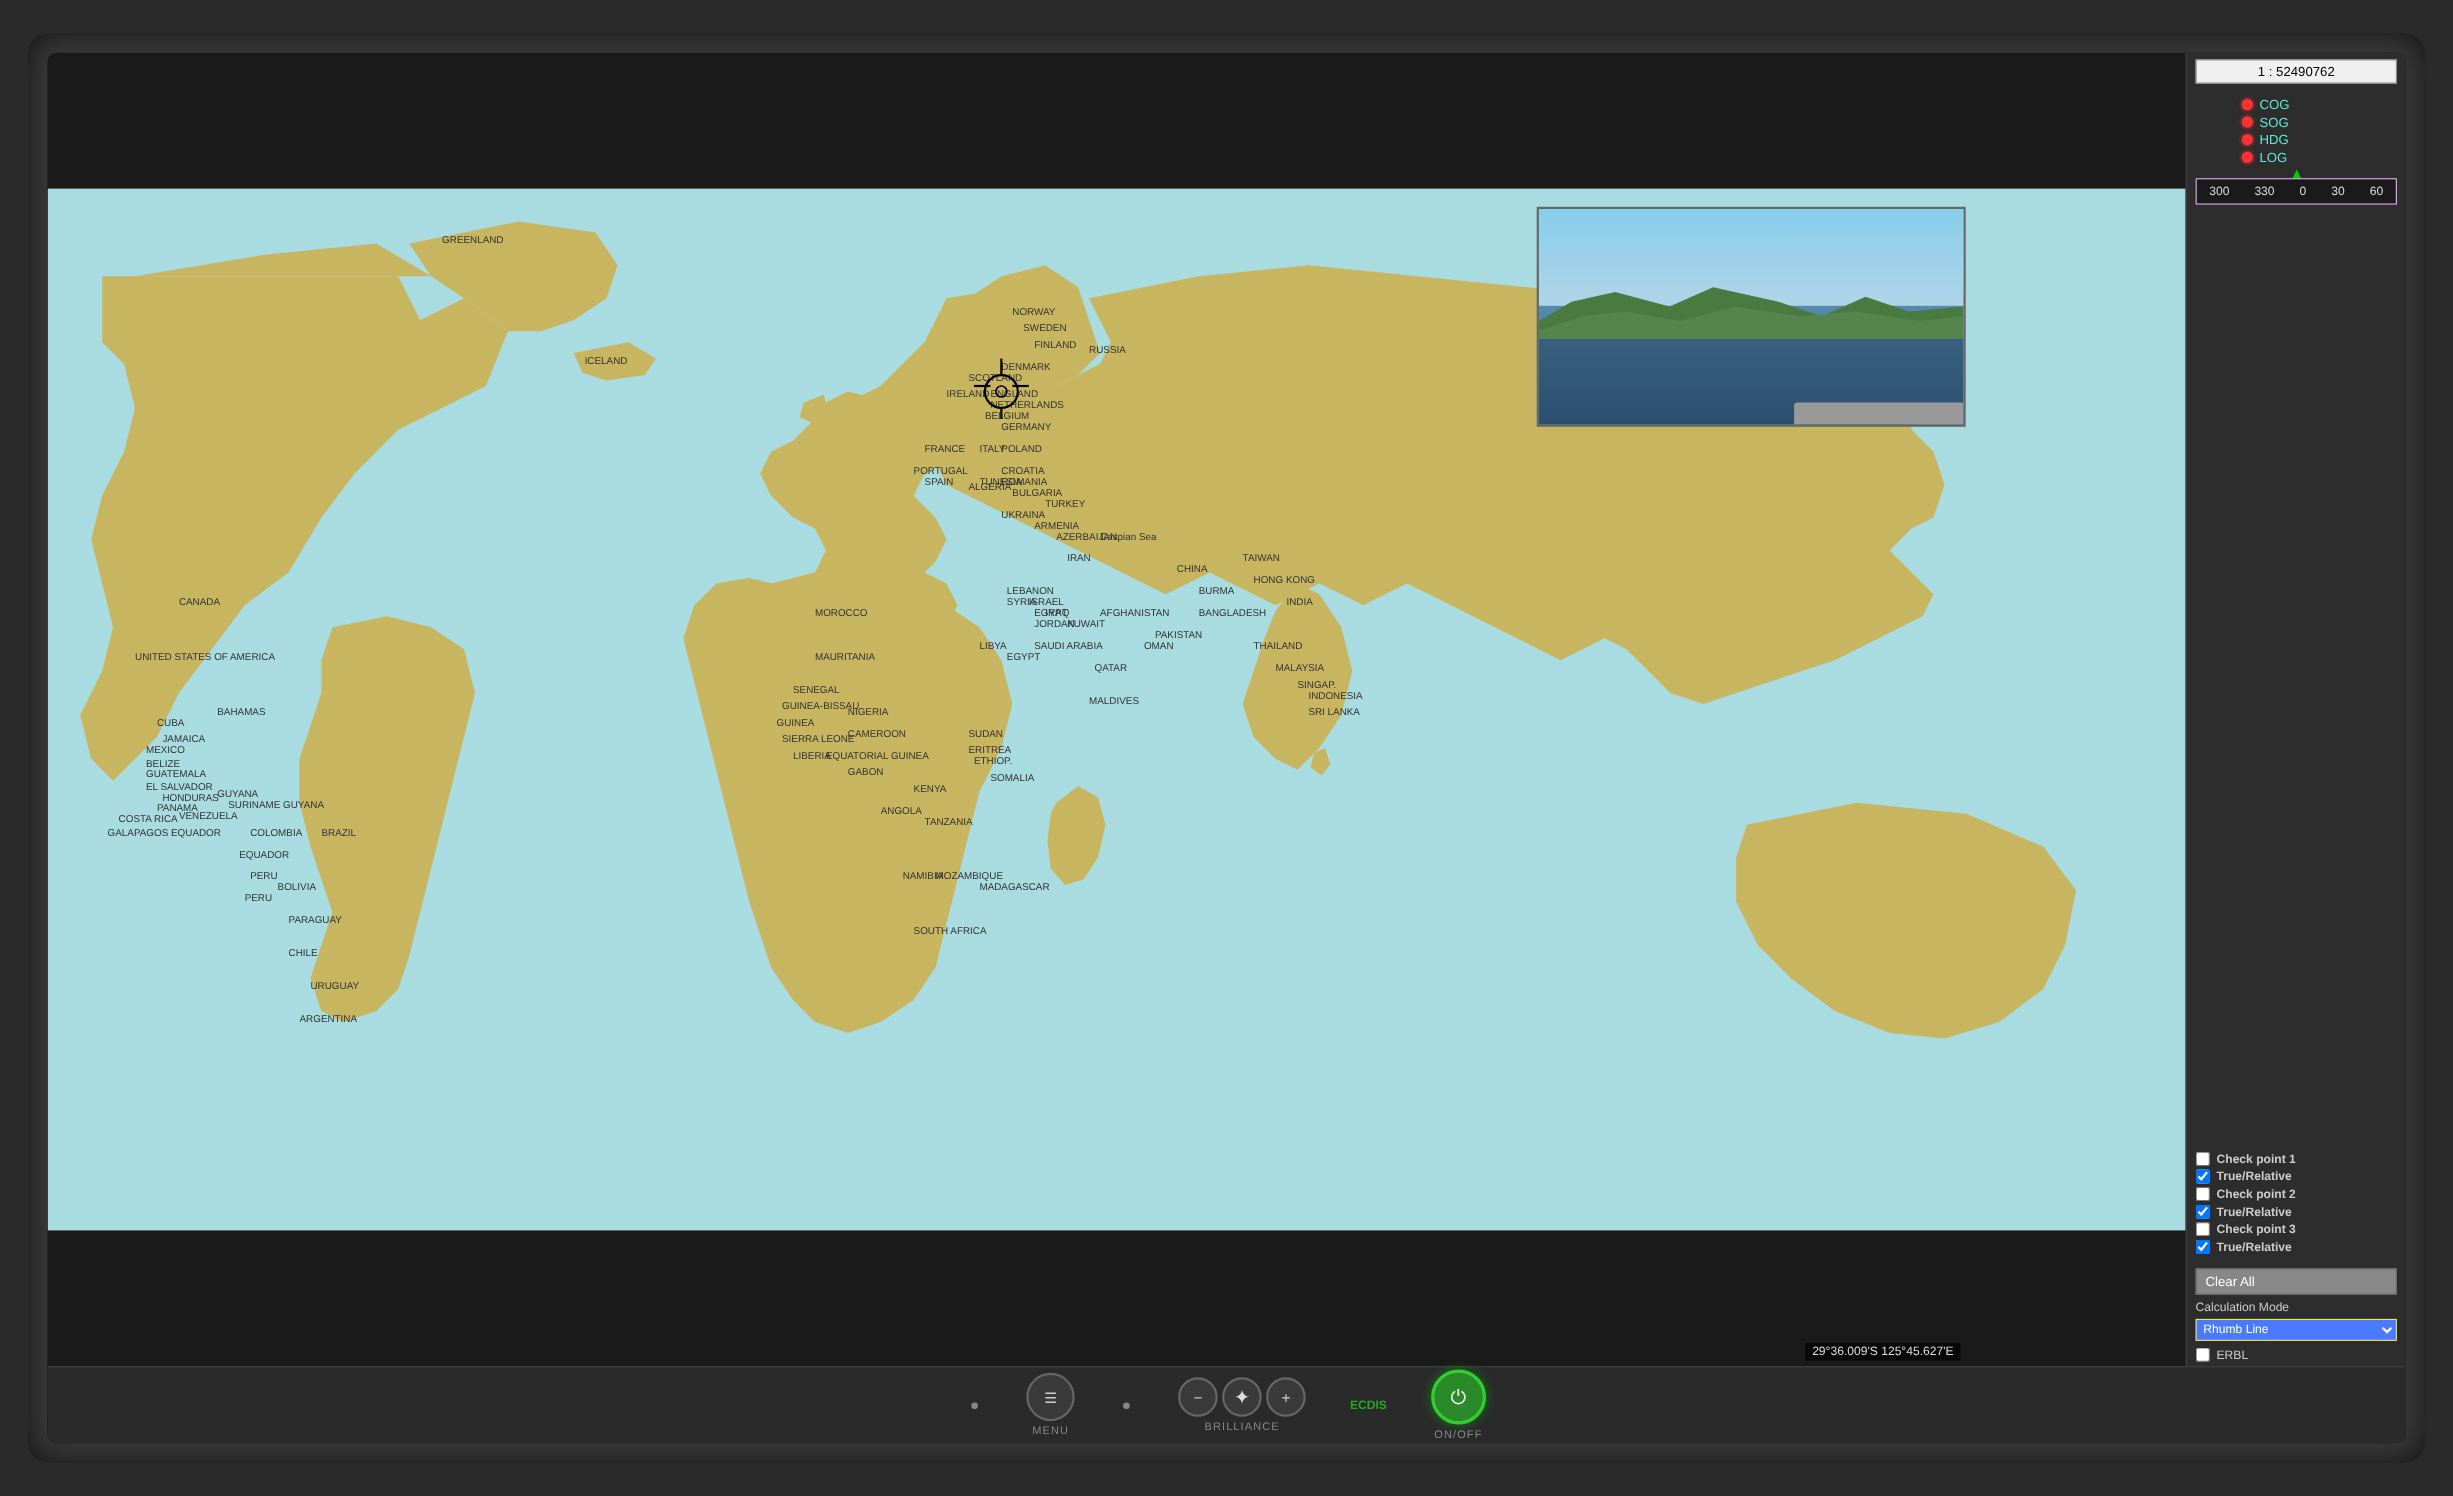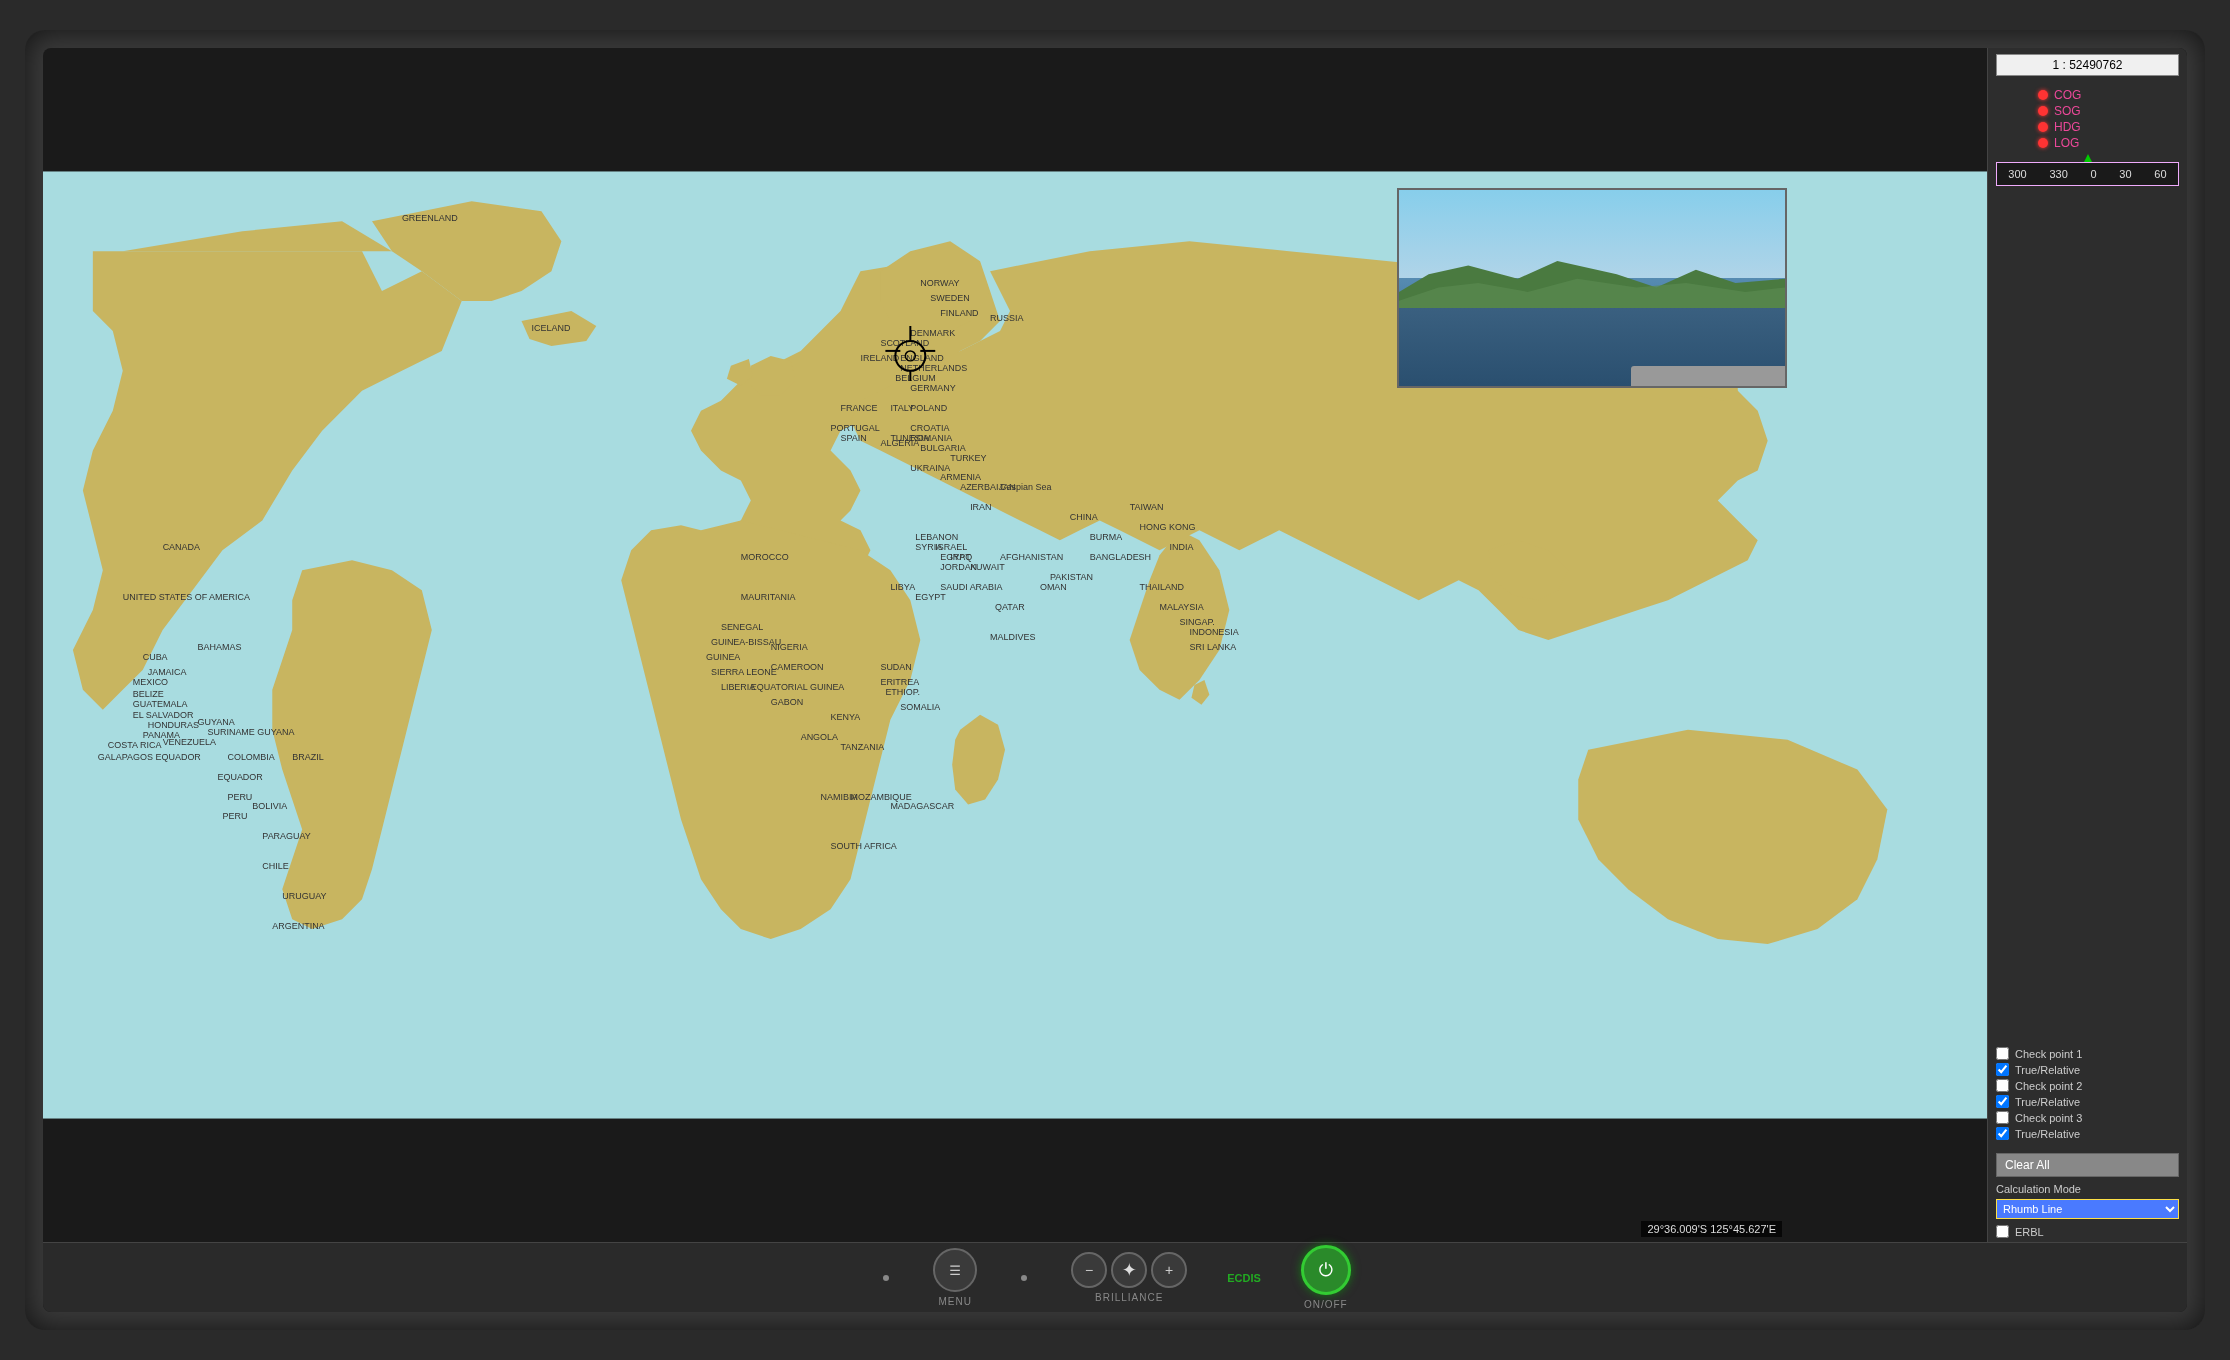--- a/index.html
+++ b/index.html
@@ -164,21 +164,21 @@
     .indicators {
       padding: 4px 10px;
     }
 
     .indicator-row {
       display: flex;
       align-items: center;
       gap: 6px;
       margin: 2px 0;
       font-size: 12px;
-      color: #ec4899;
+      color: #5eead4;
       padding-left: 40px;
     }
 
     .led {
       width: 10px;
       height: 10px;
       border-radius: 50%;
       flex-shrink: 0;
     }
 
@@ -230,20 +230,21 @@
     }
 
     .checkpoint-row input[type="checkbox"] {
       width: 13px;
       height: 13px;
     }
 
     .checkpoint-label {
       font-size: 11px;
       color: #ccc;
+      font-weight: bold;
     }
 
     .btn-clear-all {
       margin: 4px 8px;
       padding: 4px 8px;
       background: #888;
       border: 1px solid #666;
       color: #fff;
       font-size: 12px;
       cursor: pointer;

